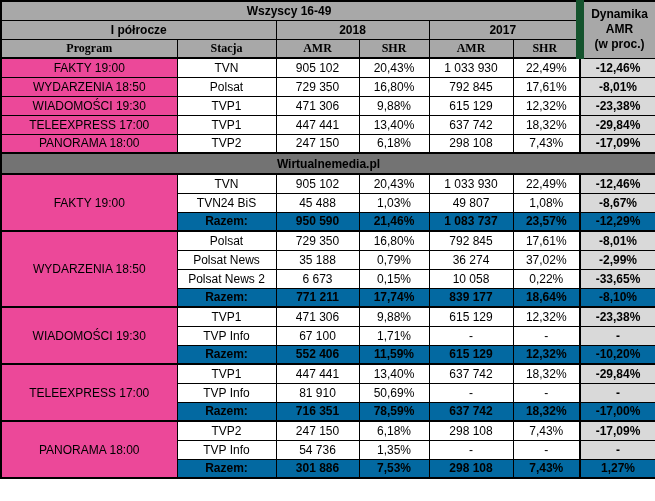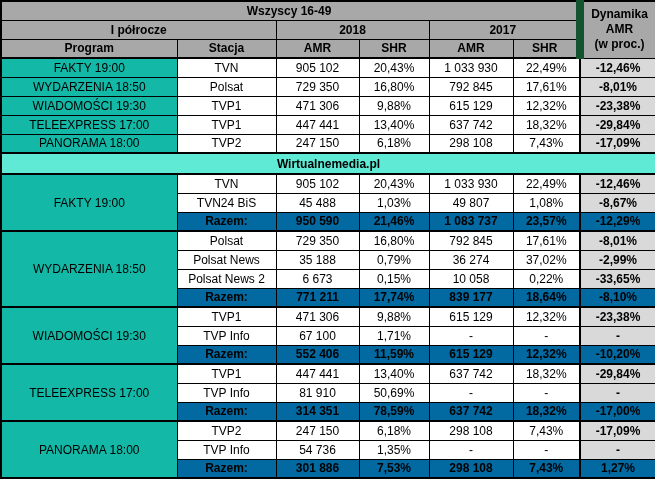--- a/index.html
+++ b/index.html
@@ -20,45 +20,45 @@
     padding: 1px 3px;
     text-align: center;
     vertical-align: middle;
     white-space: nowrap;
     overflow: hidden;
   }
   .tbl thead th {
     background: #a8a8a8;
     font-weight: bold;
   }
-  .tbl thead tr:last-child th { border-bottom: 2px solid #000; }
+  .tbl thead tr:last-child th { border-bottom: 2px solid #000; font-family: Liberation Serif, serif; }
   th.dyn-head {
     white-space: pre-line;
     line-height: 1.25;
     border-left: 8px solid #14532d;
   }
   td.dyn {
     background: #d9d9d9;
     font-weight: bold;
     border-left: 2px solid #000;
     margin-top: 44px;
   }
   td.total {
     background: #0369a1;
     font-weight: bold;
   }
   td.sep {
-    background: #5eead4;
+    background: #737373;
     font-weight: bold;
     height: 21px;
     border-top: 2px solid #000;
     border-bottom: 2px solid #000;
   }
   tr.group-start td { border-top: 2px solid #000; }
-  td.prog { background: #14b8a6; }
+  td.prog { background: #ec4899; }
 </style>
 </head>
 <body>
 
 <div class="page">
   <table class="tbl">
     <colgroup>
       <col style="width:176px">
       <col style="width:99px">
       <col style="width:83px">
@@ -232,21 +232,21 @@
         <tr>
           <td>TVP Info</td>
           <td>81 910</td>
           <td>50,69%</td>
           <td>-</td>
           <td>-</td>
           <td class="dyn">-</td>
         </tr>
         <tr>
           <td class="total">Razem:</td>
-          <td class="total">314 351</td>
+          <td class="total">716 351</td>
           <td class="total">78,59%</td>
           <td class="total">637 742</td>
           <td class="total">18,32%</td>
           <td class="dyn total">-17,00%</td>
         </tr>
         <tr class="group-start">
           <td class="prog" rowspan="3">PANORAMA 18:00</td>
           <td>TVP2</td>
           <td>247 150</td>
           <td>6,18%</td>

